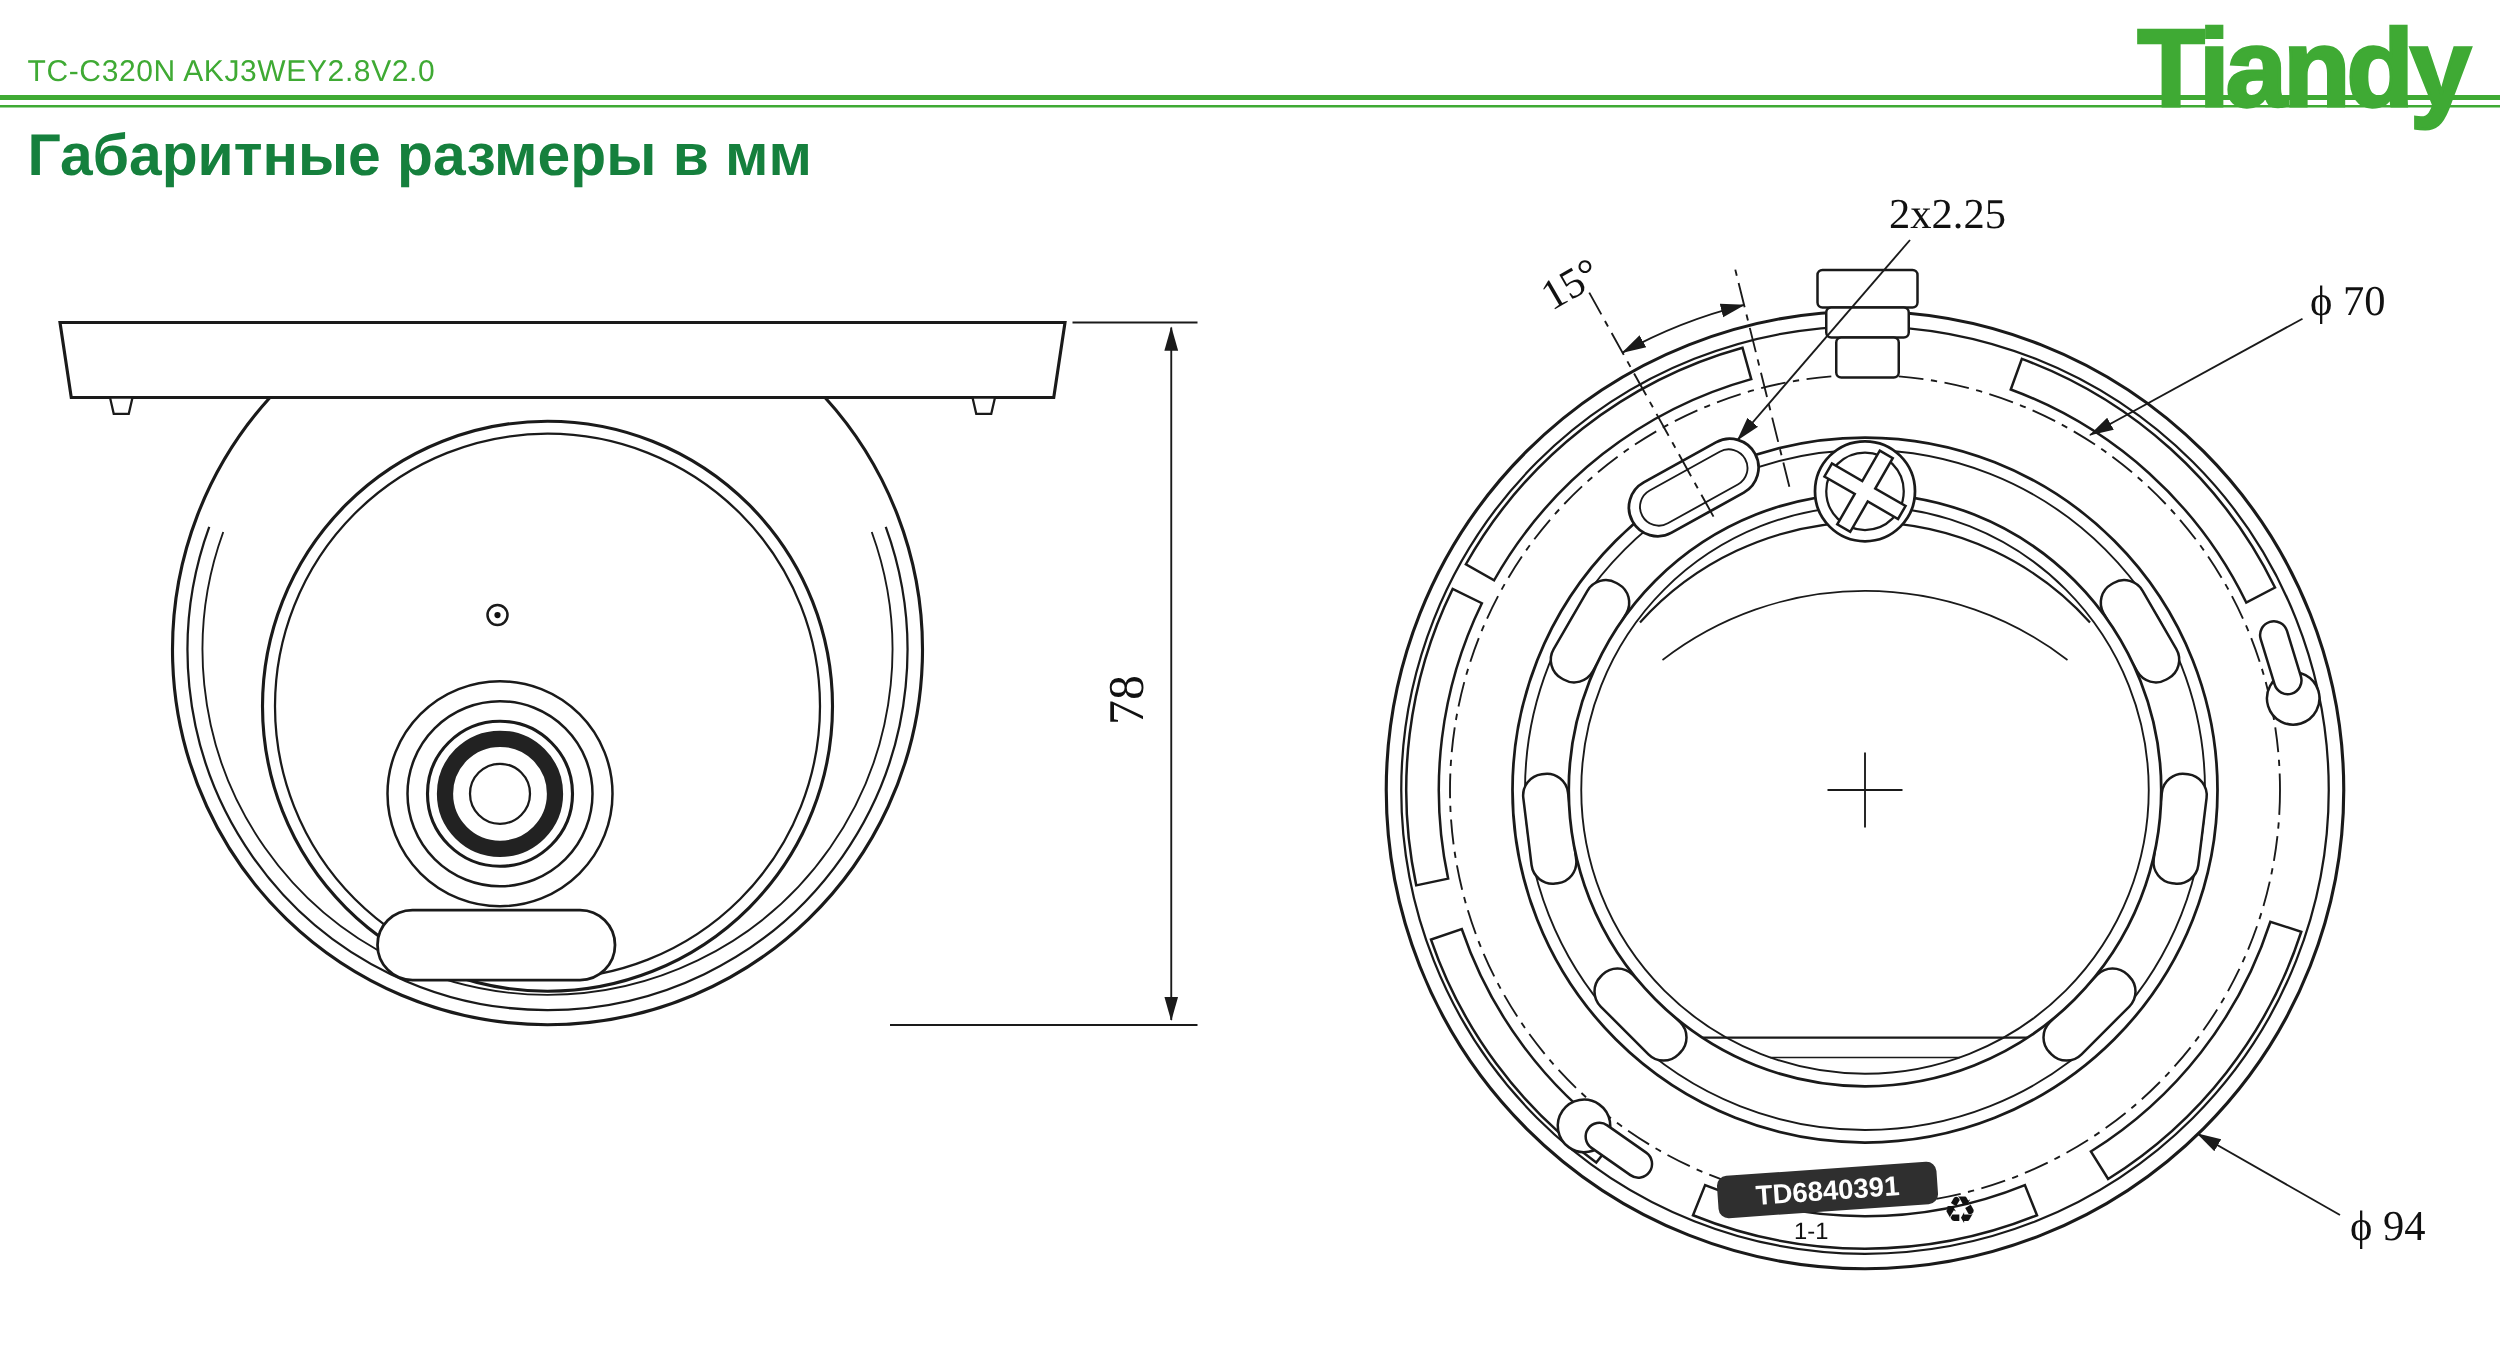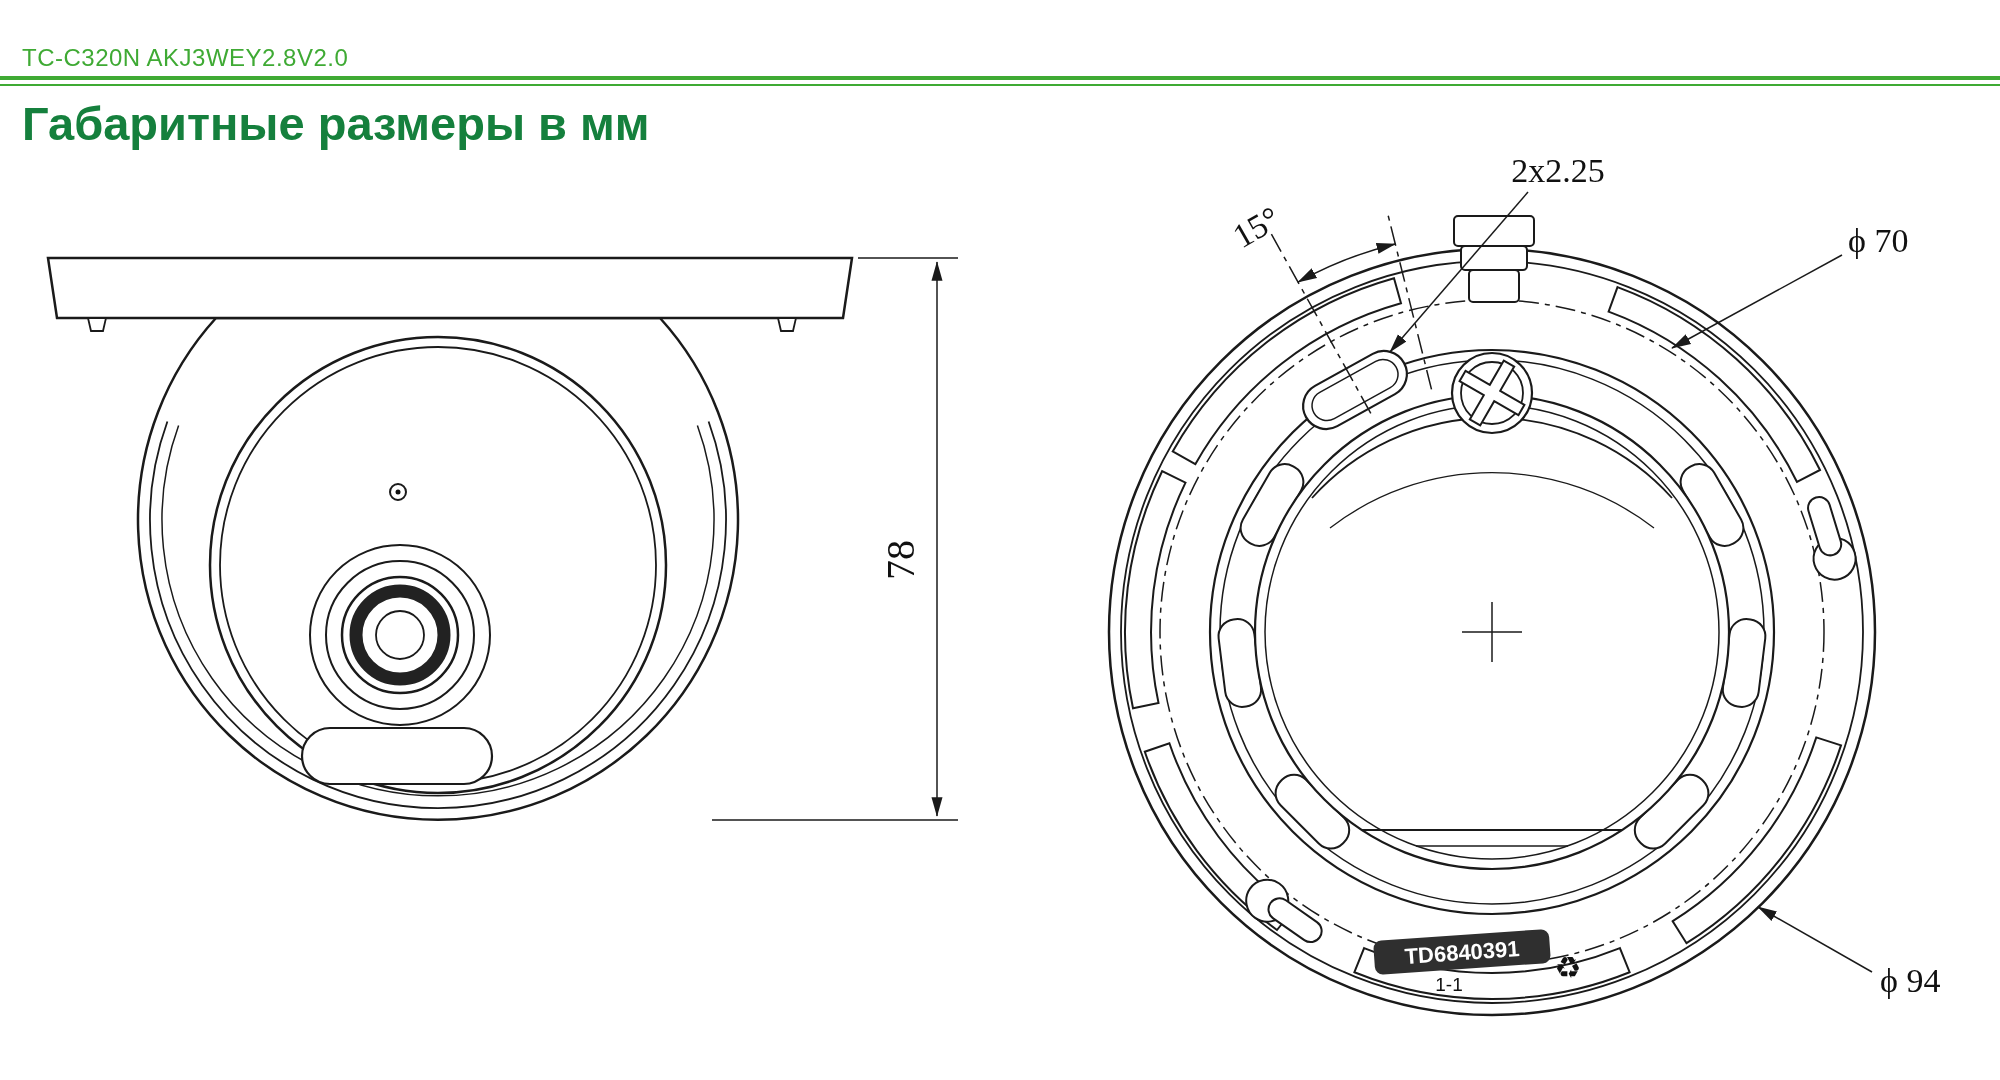--- a/index.html
+++ b/index.html
@@ -26,20 +26,21 @@
   .mark  { font-family:"Liberation Sans",sans-serif; font-size:22px; font-weight:700; fill:#fff; }
   .marksm{ font-family:"Liberation Sans",sans-serif; font-size:19px; fill:#111; }
   .glyph { font-size:30px; fill:#111; }
 </style>
 </head>
 <body>
 
 <div class="page">
 
   <div class="model">TC-C320N AKJ3WEY2.8V2.0</div>
+  <div class="logo">Tiandy</div>
   <div class="rule-thick"></div>
   <div class="rule-thin"></div>
   <div class="title">Габаритные размеры в мм</div>
 
   <svg class="drawing" width="2000" height="1080" viewBox="0 0 2000 1080" xmlns="http://www.w3.org/2000/svg">
     <defs>
       <marker id="arr" viewBox="0 0 12 8" refX="11.5" refY="4" markerWidth="13" markerHeight="9" orient="auto-start-reverse">
         <path d="M0,0.6 L12,4 L0,7.4 Z" fill="#1a1a1a"></path>
       </marker>
     </defs>

